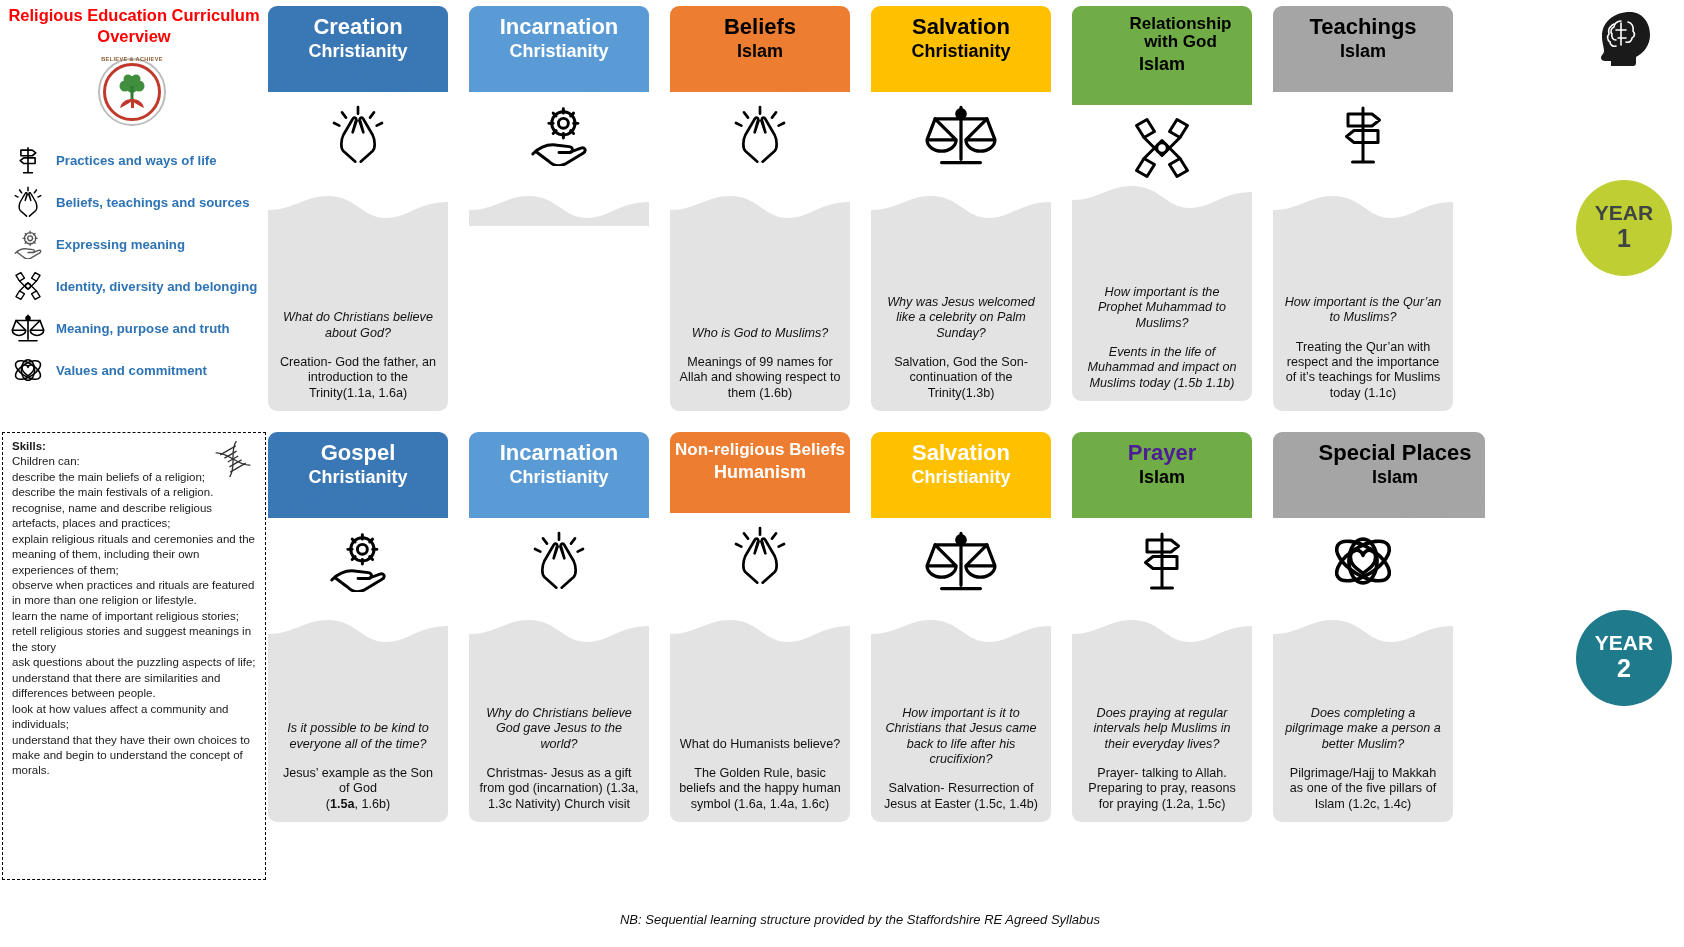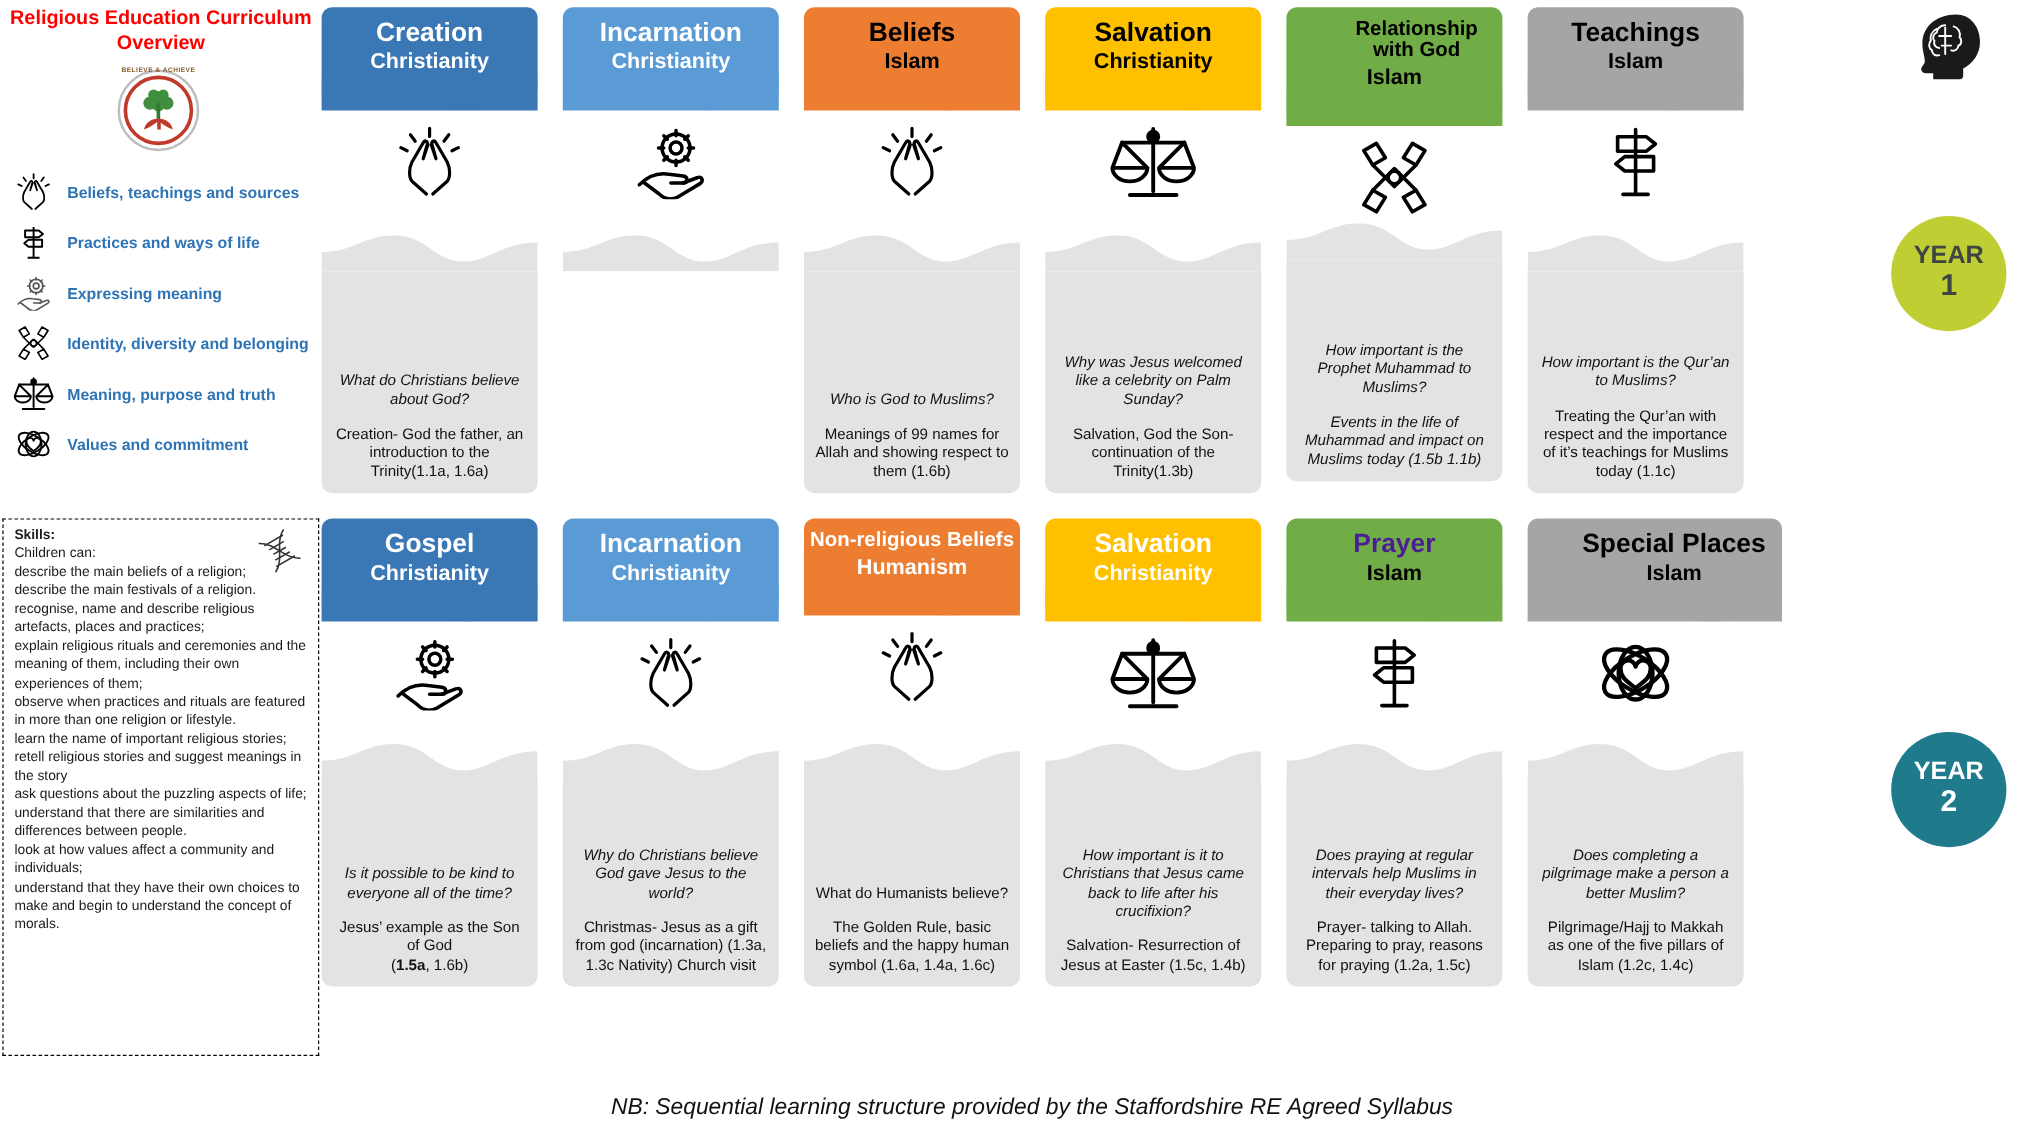--- a/index.html
+++ b/index.html
@@ -210,21 +210,21 @@
     position: absolute;
     left: 1588px; top: 8px;
     width: 70px; height: 62px;
   }
 
   #footer-note {
     position: absolute;
     left: 300px; top: 912px;
     width: 1120px;
     text-align: center;
-    font-size: 19px;
+    font-size: 13px;
     font-style: italic;
     color: #111;
   }
 </style>
 </head>
 <body>
 
 <div id="left-panel">
 
   <div id="doc-title">Religious Education Curriculum Overview</div>
@@ -248,38 +248,38 @@
         <path d="M20 27 C 27 27, 31 31, 32 36 C 27 34, 23 31, 20 29 Z"></path>
         <path d="M19 27 h3 v9 h-3 Z"></path>
       </g>
     </svg>
   </div>
 
   <div id="legend">
 
     <div class="legend-row">
       <span class="legend-ico">
+        <svg width="30" height="34" viewBox="0 0 40 48" fill="none" stroke="#000" stroke-width="2.3" stroke-linejoin="round">
+          <path d="M10 10 h16 l5 4 -5 4 h-16 Z"></path>
+          <path d="M30 21 h-16 l-5 4 5 4 h16 Z"></path>
+          <path d="M20 6 v36 M13 42 h14"></path>
+        </svg>
+      </span>
+      <span class="legend-label">Practices and ways of life</span>
+    </div>
+
+    <div class="legend-row">
+      <span class="legend-ico">
         <svg width="34" height="34" viewBox="0 0 48 48" fill="none" stroke="#000" stroke-width="2.1" stroke-linecap="round" stroke-linejoin="round">
           <path d="M22 44 L13 36 C11 34 11 28 13 24 L20 12 C21 10 23 11 22.5 13 L20 22 L23 13"></path>
           <path d="M26 44 L35 36 C37 34 37 28 35 24 L28 12 C27 10 25 11 25.5 13 L28 22 L25 13"></path>
           <path d="M24 8 v-5 M15 11 l-3-4 M33 11 l3-4 M10 17 l-4-2 M38 17 l4-2"></path>
         </svg>
       </span>
       <span class="legend-label">Beliefs, teachings and sources</span>
-    </div>
-
-    <div class="legend-row">
-      <span class="legend-ico">
-        <svg width="30" height="34" viewBox="0 0 40 48" fill="none" stroke="#000" stroke-width="2.3" stroke-linejoin="round">
-          <path d="M10 10 h16 l5 4 -5 4 h-16 Z"></path>
-          <path d="M30 21 h-16 l-5 4 5 4 h16 Z"></path>
-          <path d="M20 6 v36 M13 42 h14"></path>
-        </svg>
-      </span>
-      <span class="legend-label">Practices and ways of life</span>
     </div>
 
     <div class="legend-row">
       <span class="legend-ico">
         <svg width="34" height="30" viewBox="0 0 48 42" fill="none" stroke="#555" stroke-width="1.9" stroke-linecap="round" stroke-linejoin="round">
           <circle cx="27" cy="13" r="8"></circle>
             <circle cx="27" cy="13" r="3.4"></circle>
           <path d="M27 3 v3 M27 20 v3 M17 13 h3 M34 13 h3 M20 6 l2 2 M32 18 l2 2 M34 6 l-2 2 M22 18 l-2 2"></path>
           <path d="M6 34 C11 29 17 27 23 28 l8 1 c3 .4 3 4 0 4 h-7"></path>
           <path d="M31 33 l8-3 c3-1 4 2 1.5 3.5 L28 41 c-4 2-8 1-11-2 l-8-6"></path>

